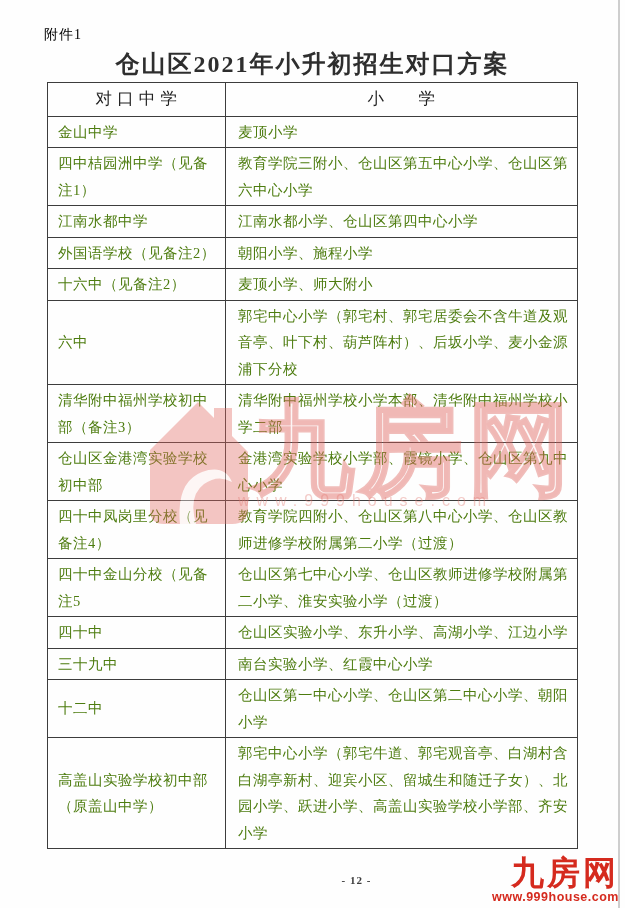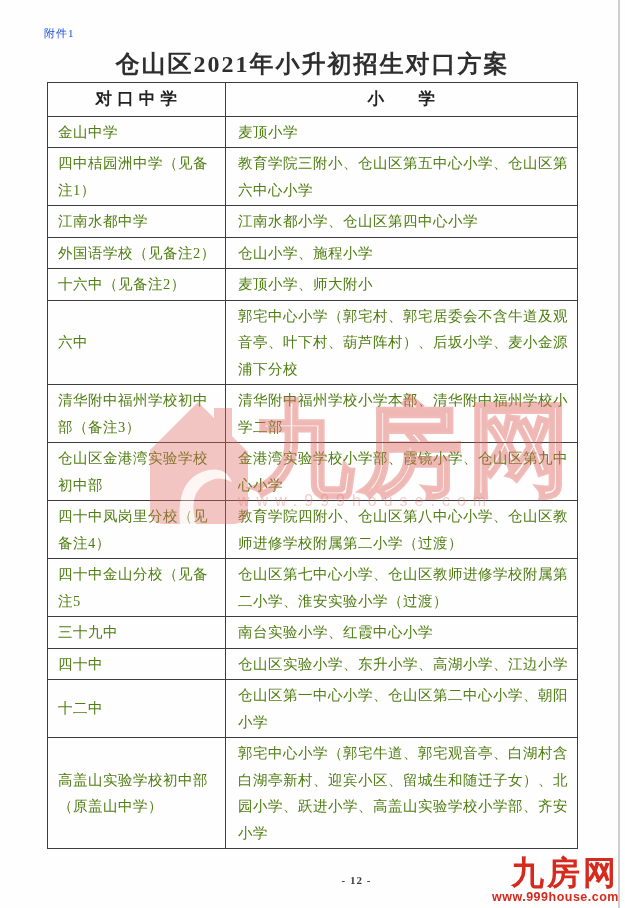--- a/index.html
+++ b/index.html
@@ -19,23 +19,23 @@
   .page-edge-right {
     position: absolute;
     top: 0; right: 5px; bottom: 0;
     width: 2px;
     background: #b9b9b9;
     opacity: .7;
   }
   .attachment-label {
     position: absolute;
     left: 44px; top: 26px;
-    font-size: 11px;
+    font-size: 14px;
     letter-spacing: 1px;
-    color: #1d4ed8;
+    color: #000000;
   }
   .doc-title {
     position: absolute;
     left: 0; top: 48px;
     width: 625px;
     text-align: center;
     font-size: 24px;
     font-weight: 600;
     letter-spacing: 2px;
     color: #2e2e2e;
@@ -50,21 +50,21 @@
   table.schools th, table.schools td {
     border: 1.6px solid #3d3d3d;
     vertical-align: middle;
     font-size: 14.5px;
     line-height: 26.5px;
     color: #4d7c0f;
     letter-spacing: 0.5px;
   }
   table.schools th {
     font-size: 16.5px;
-    font-weight: 700;
+    font-weight: 400;
     text-align: center;
     padding: 3px 4px;
     color: #222;
   }
   table.schools col.c-mid { width: 178px; }
   table.schools td.mid-cell  { padding: 2px 6px 2px 10px; }
   table.schools td.prim-cell { padding: 2px 8px 2px 12px; }
   .page-number {
     position: absolute;
     left: 47px; top: 874px;
@@ -160,21 +160,21 @@
       <td class="prim-cell">教育学院三附小、仓山区第五中心小学、仓山区第六中心小学</td>
     </tr>
 
     <tr>
       <td class="mid-cell">江南水都中学</td>
       <td class="prim-cell">江南水都小学、仓山区第四中心小学</td>
     </tr>
 
     <tr>
       <td class="mid-cell">外国语学校（见备注2）</td>
-      <td class="prim-cell">仓山小学、施程小学</td>
+      <td class="prim-cell">朝阳小学、施程小学</td>
     </tr>
 
     <tr>
       <td class="mid-cell">十六中（见备注2）</td>
       <td class="prim-cell">麦顶小学、师大附小</td>
     </tr>
 
     <tr>
       <td class="mid-cell">六中</td>
       <td class="prim-cell">郭宅中心小学（郭宅村、郭宅居委会不含牛道及观音亭、叶下村、葫芦阵村）、后坂小学、麦小金源浦下分校</td>
@@ -195,27 +195,27 @@
       <td class="prim-cell">教育学院四附小、仓山区第八中心小学、仓山区教师进修学校附属第二小学（过渡）</td>
     </tr>
 
     <tr>
       <td class="mid-cell">四十中金山分校（见备注5</td>
       <td class="prim-cell">仓山区第七中心小学、仓山区教师进修学校附属第二小学、淮安实验小学（过渡）</td>
     </tr>
 
 
     <tr>
+      <td class="mid-cell">四十中</td>
+      <td class="prim-cell">仓山区实验小学、东升小学、高湖小学、江边小学</td>
+    </tr>
+
+    <tr>
       <td class="mid-cell">三十九中</td>
       <td class="prim-cell">南台实验小学、红霞中心小学</td>
-    </tr>
-
-    <tr>
-      <td class="mid-cell">四十中</td>
-      <td class="prim-cell">仓山区实验小学、东升小学、高湖小学、江边小学</td>
     </tr>
 
     <tr>
       <td class="mid-cell">十二中</td>
       <td class="prim-cell">仓山区第一中心小学、仓山区第二中心小学、朝阳小学</td>
     </tr>
 
     <tr>
       <td class="mid-cell">高盖山实验学校初中部（原盖山中学）</td>
       <td class="prim-cell">郭宅中心小学（郭宅牛道、郭宅观音亭、白湖村含白湖亭新村、迎宾小区、留城生和随迁子女）、北园小学、跃进小学、高盖山实验学校小学部、齐安小学</td>

